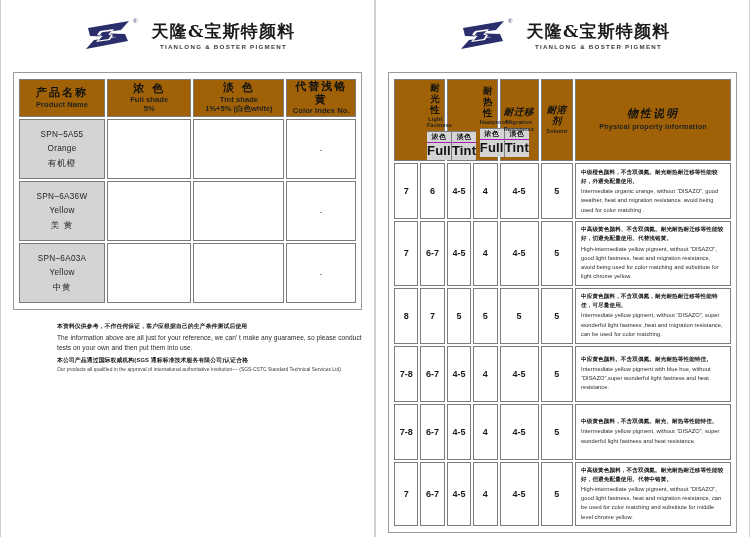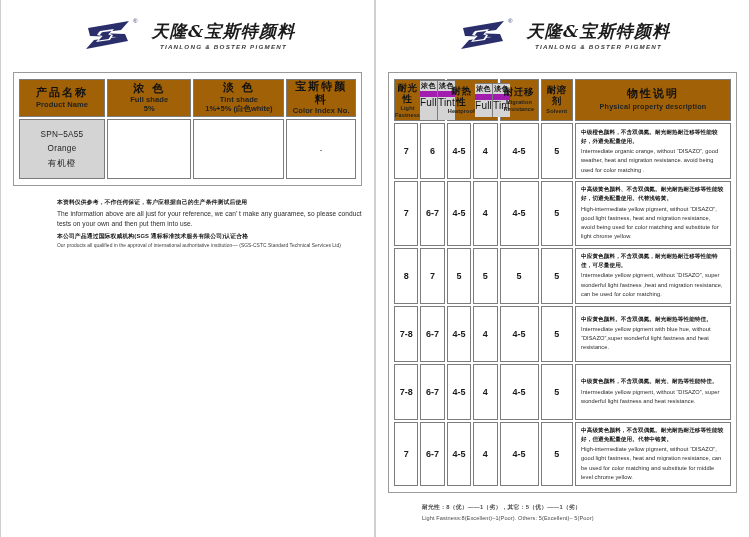--- a/index.html
+++ b/index.html
@@ -41,21 +41,20 @@
     height: 72px;
     display: flex;
     align-items: center;
     justify-content: center;
     flex: 0 0 auto;
   }
   .brand {
     display: flex;
     align-items: center;
     gap: 16px;
-    font-style: italic;
   }
   .logo-mark {
     position: relative;
     width: 56px;
     height: 34px;
     flex: 0 0 auto;
   }
   .logo-mark svg { display: block; }
   .reg-mark {
     position: absolute;
@@ -144,21 +143,21 @@
   }
   .t-left td.swatch-cell { background: #ffffff; }
   .t-left td.index-cell {
     font-size: 7.8px;
     color: #1e1e1e;
     letter-spacing: 0.2px;
   }
 
   
   .t-right thead th { padding: 0; }
-  .t-right .hd-stack { display: flex; flex-direction: row; height: 100%; }
+  .t-right .hd-stack { display: flex; flex-direction: column; height: 100%; padding-left: 32px; }
   .t-right .hd-top {
     padding: 3px 0 2px;
   }
   .t-right .hd-top .th-cn { font-size: 9.5px; letter-spacing: 0.6px; }
   .t-right .hd-top .th-en { font-size: 5.6px; letter-spacing: 0.1px; }
   .t-right .sub-row { display: flex; border-radius: 10px; }
   .t-right .sub-cell {
     flex: 1 1 0;
     border-top: 1px solid #7c7c7c;
     padding: 1px 0;
@@ -167,29 +166,29 @@
   .t-right .sub-cell + .sub-cell { border-left: 1px solid #7c7c7c; }
   .t-right .sub-cn {
     font-family: "DejaVu Serif", "Liberation Serif", serif;
     font-size: 7px;
     font-weight: 700;
     letter-spacing: 0.4px;
     line-height: 1.25;
     color: #111;
   }
   .t-right .sub-en {
-    font-size: 10px;
-    font-weight: 400;
+    font-size: 13px;
+    font-weight: 700;
     letter-spacing: 0.2px;
     line-height: 1.25;
     color: #111;
-    border-top: 6px solid #a21caf;
+    border-top: 1px solid #a21caf;
   }
   .t-right .simple-hd { padding: 4px 2px; }
-  .t-right .simple-hd .th-cn { font-size: 9.5px; letter-spacing: 0.6px; }
+  .t-right .simple-hd .th-cn { font-size: 9.5px; letter-spacing: 0.6px; font-style: italic; }
   .t-right .simple-hd .th-en { font-size: 5.6px; letter-spacing: 0.1px; margin-top: 1px; }
   .t-right .desc-hd .th-cn { font-size: 11px; letter-spacing: 2px; }
   .t-right .desc-hd .th-en { font-size: 7.2px; letter-spacing: 0.2px; margin-top: 2px; }
   .t-right tbody td { height: 56px; }
   .t-right td.val {
     font-size: 9px;
     font-weight: 700;
     color: #1a1a1a;
   }
   .t-right td.desc {
@@ -301,31 +300,51 @@
               <div class="th-cn">浓   色</div>
               <div class="th-en">Full shade</div>
               <div class="th-sub">5%</div>
             </th>
             <th>
               <div class="th-cn">淡   色</div>
               <div class="th-en">Tint shade</div>
               <div class="th-sub">1%+5% (白色white)</div>
             </th>
             <th>
-              <div class="th-cn">宝斯特颜料</div>
+              <div class="th-cn">代替浅铬黄</div>
               <div class="th-en">Color Index No.</div>
             </th>
           </tr>
         </thead>
         <tbody>
           <tr>
             <td class="name-cell">
               <div>SPN–5A55</div>
               <div>Orange</div>
               <div class="cn">有机橙</div>
+            </td>
+            <td class="swatch-cell"></td>
+            <td class="swatch-cell"></td>
+            <td class="index-cell">-</td>
+          </tr>
+          <tr>
+            <td class="name-cell">
+              <div>SPN–6A36W</div>
+              <div>Yellow</div>
+              <div class="cn">美 黄</div>
+            </td>
+            <td class="swatch-cell"></td>
+            <td class="swatch-cell"></td>
+            <td class="index-cell">-</td>
+          </tr>
+          <tr>
+            <td class="name-cell">
+              <div>SPN–6A03A</div>
+              <div>Yellow</div>
+              <div class="cn">中黄</div>
             </td>
             <td class="swatch-cell"></td>
             <td class="swatch-cell"></td>
             <td class="index-cell">-</td>
           </tr>
         </tbody>
       </table>
     </div>
 
     <div class="footer footer-left">
@@ -409,21 +428,21 @@
             <th class="simple-hd">
               <div class="th-cn">耐迁移</div>
               <div class="th-en">Migration Resistance</div>
             </th>
             <th class="simple-hd">
               <div class="th-cn">耐溶剂</div>
               <div class="th-en">Solvent</div>
             </th>
             <th class="simple-hd desc-hd">
               <div class="th-cn">物性说明</div>
-              <div class="th-en">Physical property description</div>
+              <div class="th-en">Physical property information</div>
             </th>
           </tr>
         </thead>
         <tbody>
           <tr>
             <td class="val">7</td>
             <td class="val">6</td>
             <td class="val">4-5</td>
             <td class="val">4</td>
             <td class="val">4-5</td>

